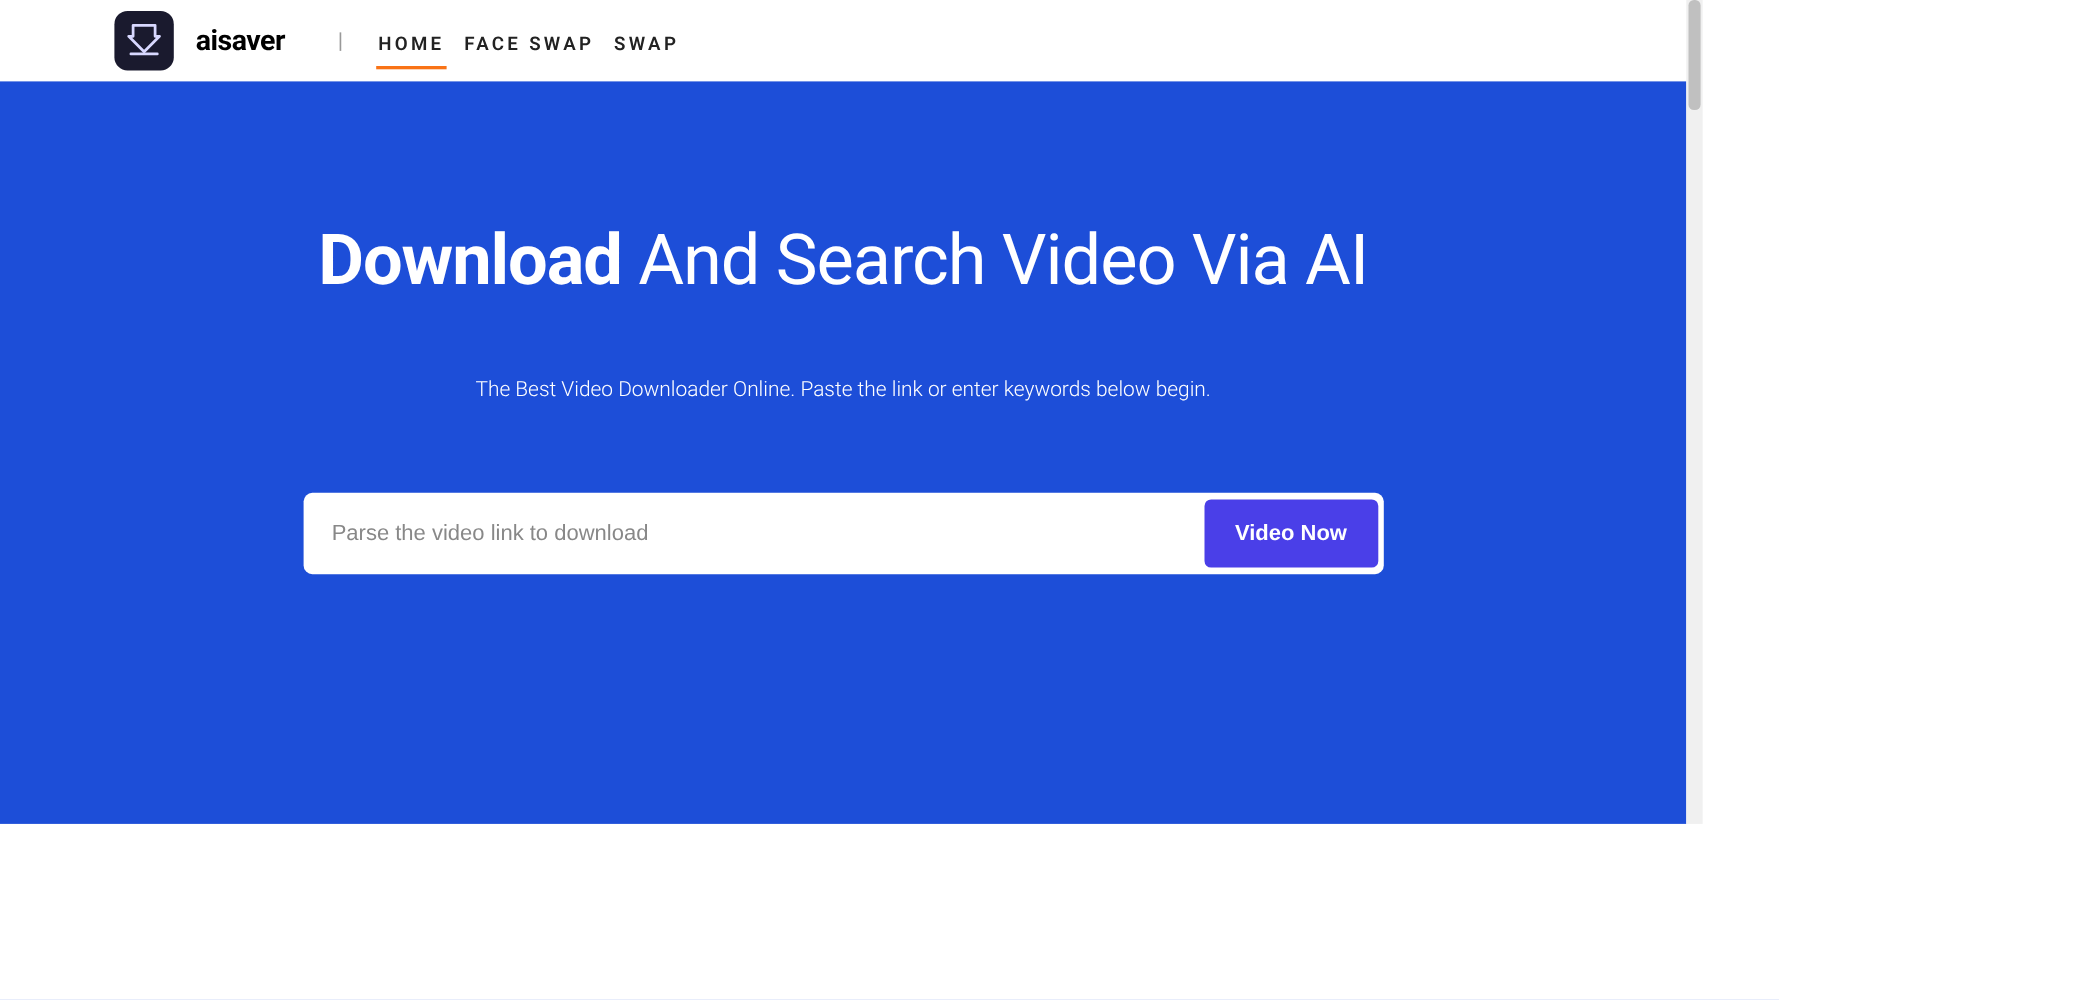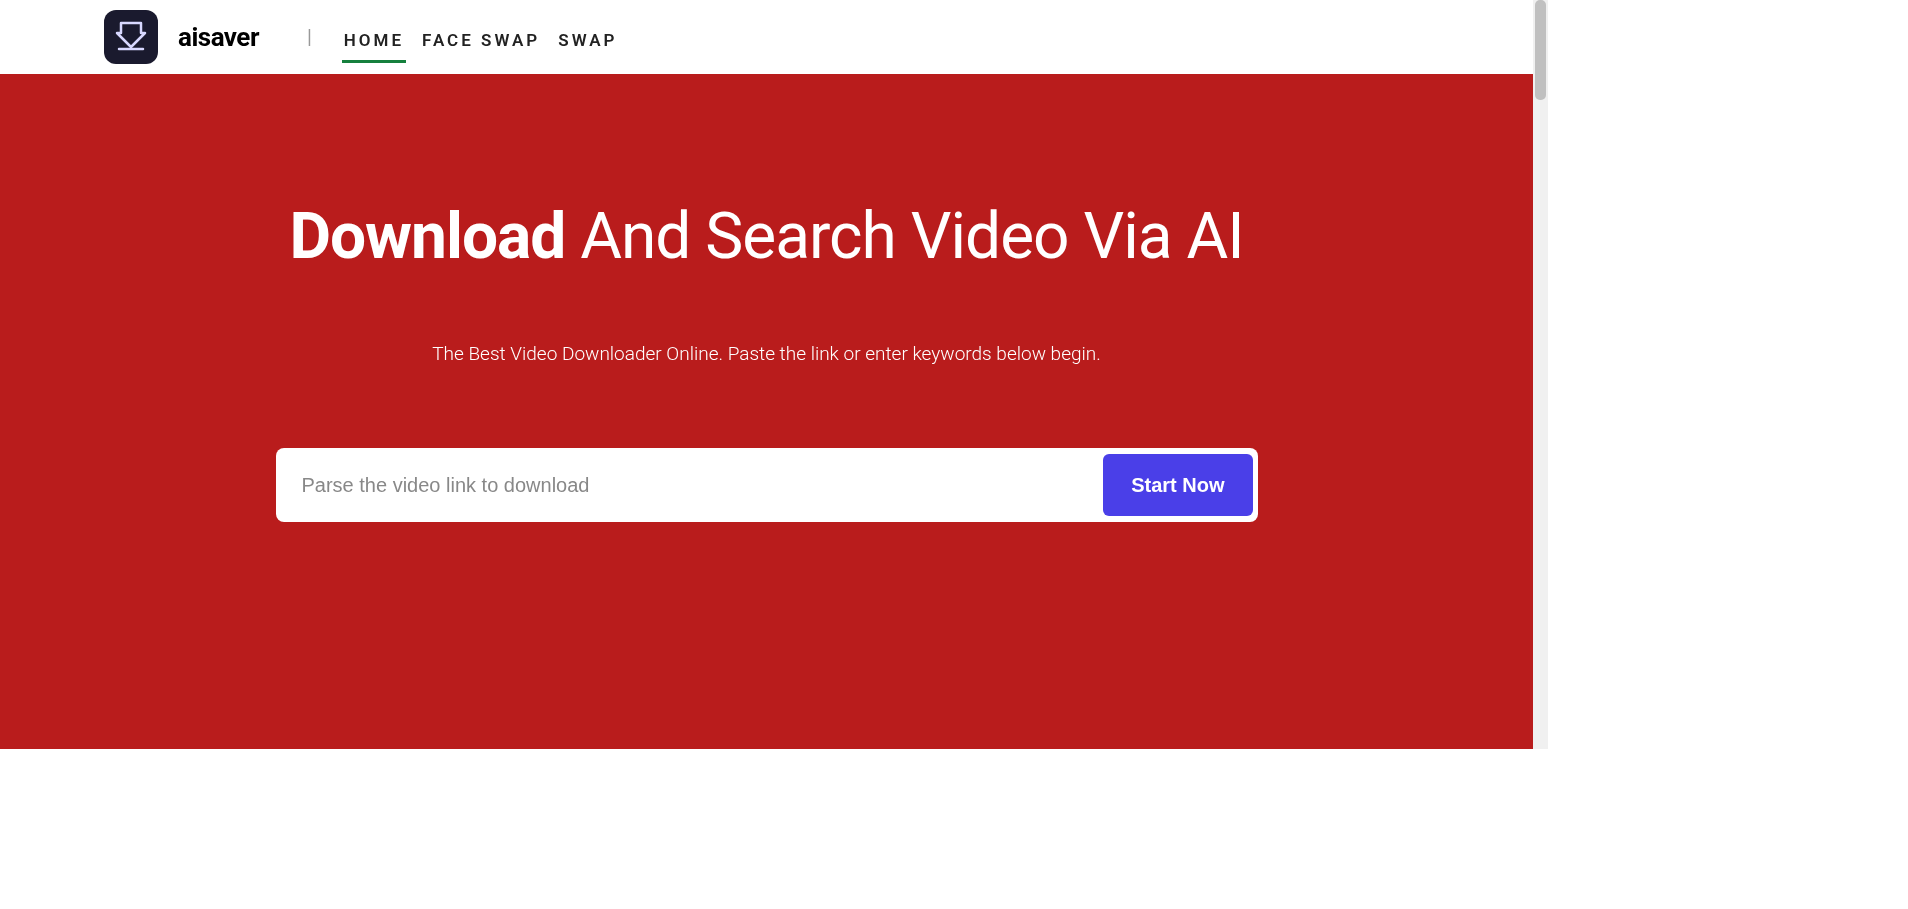--- a/index.html
+++ b/index.html
@@ -88,26 +88,26 @@
     .nav-item {
       font-size: 17px;
       font-weight: 600;
       letter-spacing: 3px;
       color: #222;
       cursor: pointer;
       padding: 18px 2px 10px 2px;
       border-bottom: 3px solid transparent;
     }
     .nav-item.active {
-      border-bottom: 3px solid #15803d;
+      border-bottom: 3px solid #f97316;
     }
     .hero {
       width: calc(100% - 15px);
       height: calc(100% - 74px);
-      background: #b91c1c;
+      background: #1d4ed8;
       display: flex;
       flex-direction: column;
       align-items: center;
       padding-top: 128px;
     }
     .hero-title {
       font-size: 64px;
       font-weight: 400;
       color: #ffffff;
       text-align: center;
@@ -181,20 +181,20 @@
   </nav>
 </div>
 
 <div class="hero">
   <h1 class="hero-title">
     <span class="hero-title-strong">Download</span><span> And Search Video Via AI</span>
   </h1>
   <p class="hero-subtitle">The Best Video Downloader Online. Paste the link or enter keywords below begin.</p>
   <div class="search-box">
     <input type="text" class="search-input" placeholder="Parse the video link to download" style="">
-    <button class="start-button">Start Now</button>
+    <button class="start-button">Video Now</button>
   </div>
 </div>
 
 <div class="scrollbar-track">
   <div class="scrollbar-arrow-up">▲</div>
   <div class="scrollbar-thumb"></div>
 </div>
 
 </body></html>

